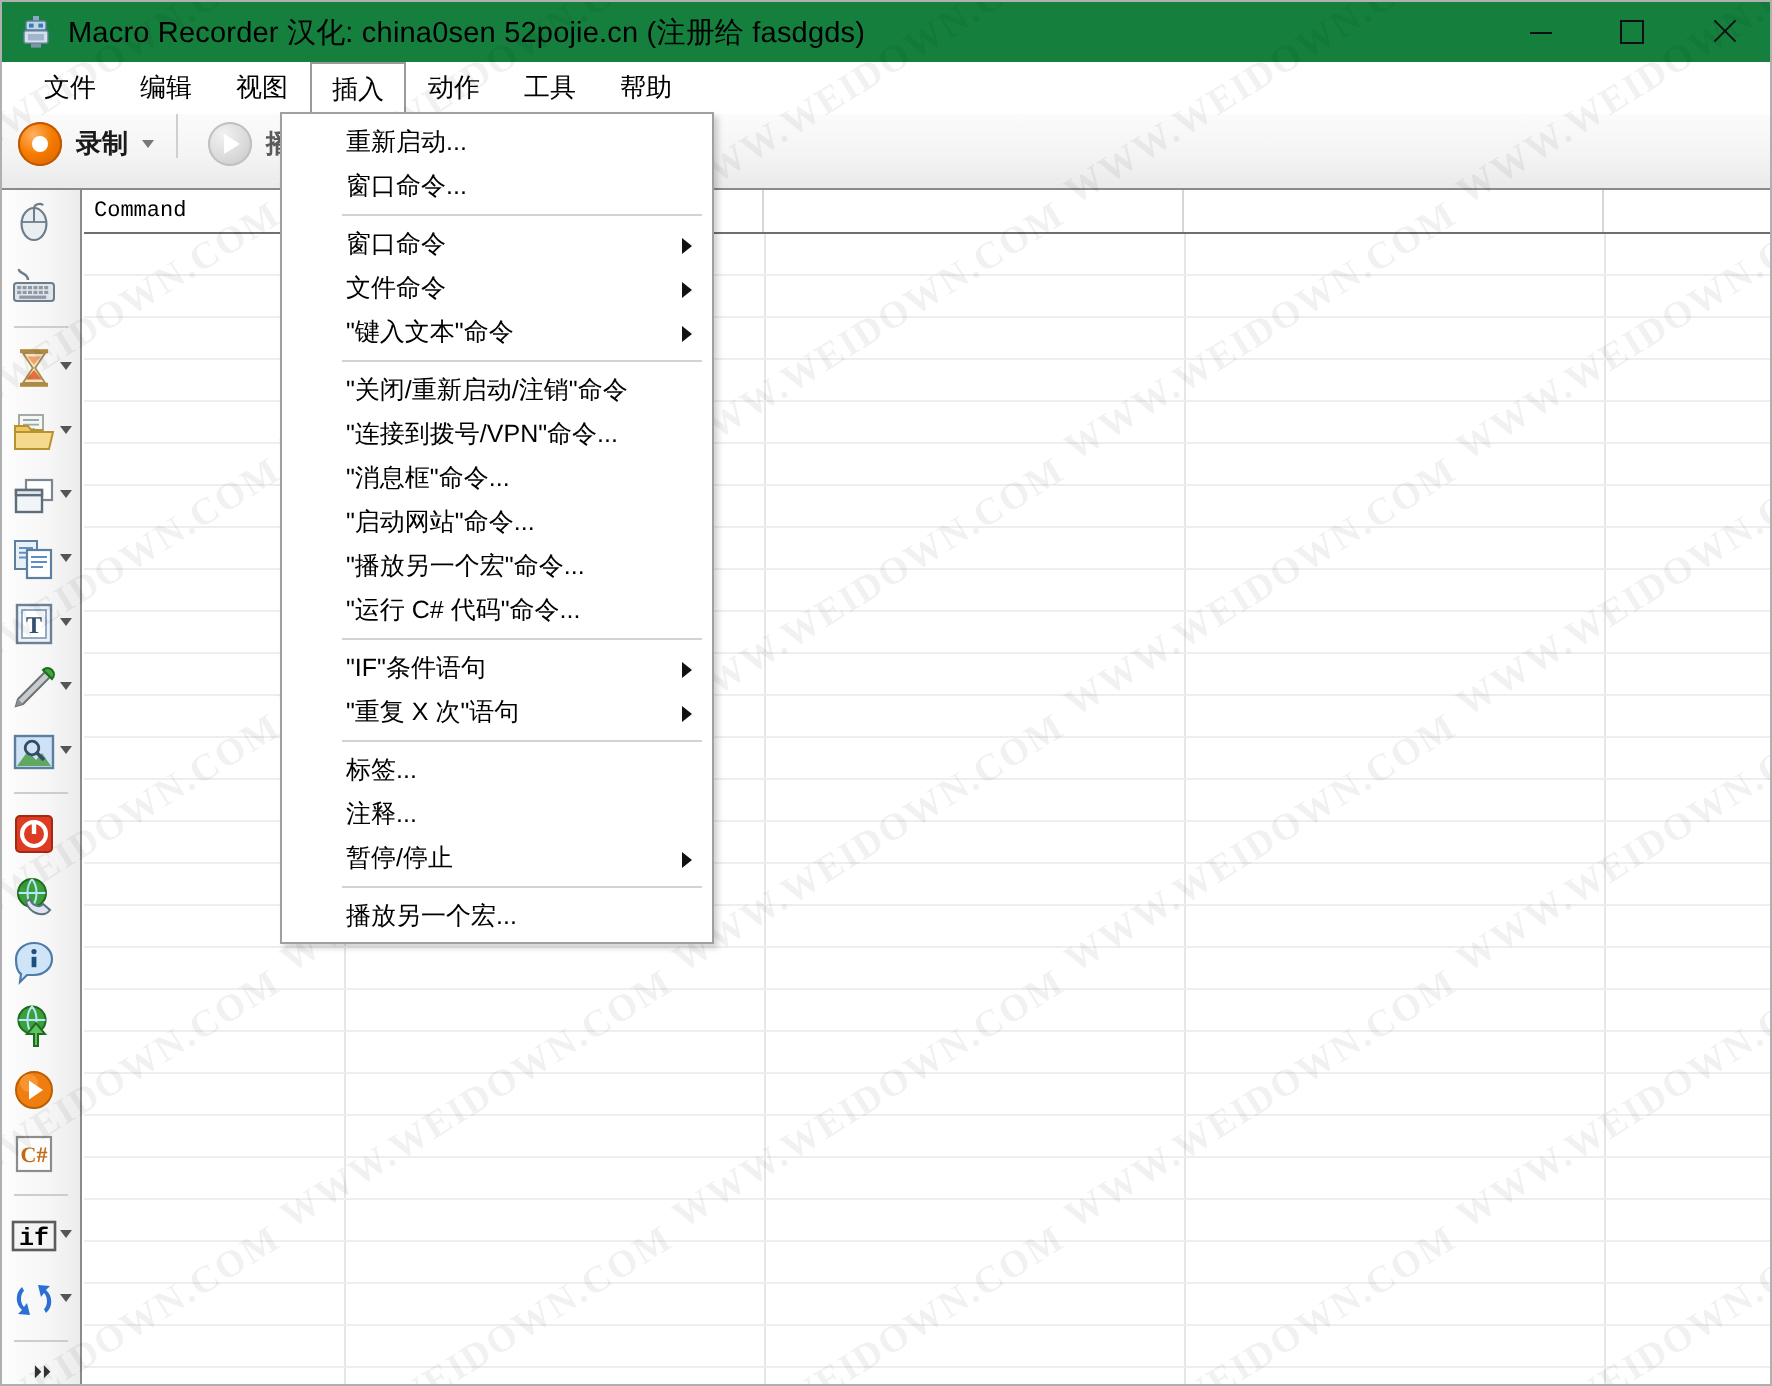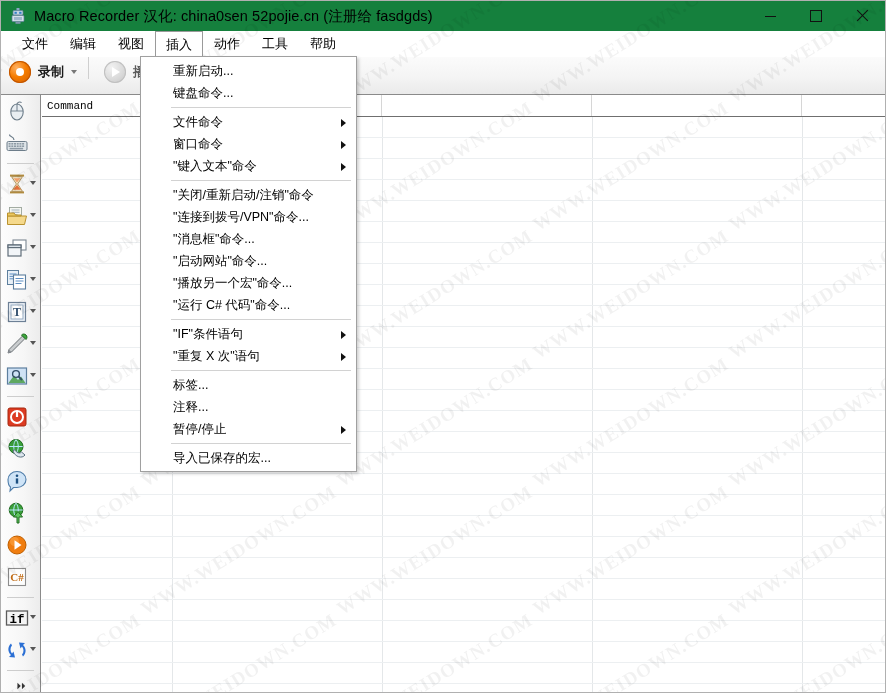--- a/index.html
+++ b/index.html
@@ -444,41 +444,41 @@
       <span class="wm" style="left: -60px; top: 728px;">WWW.WEIDOWN.COM</span>
       <span class="wm" style="left: 136px; top: 728px;">WWW.WEIDOWN.COM</span>
       <span class="wm" style="left: 332px; top: 728px;">WWW.WEIDOWN.COM</span>
       <span class="wm" style="left: 528px; top: 728px;">WWW.WEIDOWN.COM</span>
       <span class="wm" style="left: 724px; top: 728px;">WWW.WEIDOWN.COM</span>
     </div>
 
   <div class="dropdown">
 
     <div class="dd-item">重新启动...</div>
-    <div class="dd-item">键盘命令...</div>
+    <div class="dd-item">窗口命令...</div>
     <div class="dd-sep"></div>
 
+    <div class="dd-item">窗口命令<i class="arrow"></i></div>
     <div class="dd-item">文件命令<i class="arrow"></i></div>
-    <div class="dd-item">窗口命令<i class="arrow"></i></div>
     <div class="dd-item">"键入文本"命令<i class="arrow"></i></div>
     <div class="dd-sep"></div>
 
     <div class="dd-item">"关闭/重新启动/注销"命令</div>
     <div class="dd-item">"连接到拨号/VPN"命令...</div>
     <div class="dd-item">"消息框"命令...</div>
     <div class="dd-item">"启动网站"命令...</div>
     <div class="dd-item">"播放另一个宏"命令...</div>
     <div class="dd-item">"运行 C# 代码"命令...</div>
     <div class="dd-sep"></div>
 
     <div class="dd-item">"IF"条件语句<i class="arrow"></i></div>
     <div class="dd-item">"重复 X 次"语句<i class="arrow"></i></div>
     <div class="dd-sep"></div>
 
     <div class="dd-item">标签...</div>
     <div class="dd-item">注释...</div>
     <div class="dd-item">暂停/停止<i class="arrow"></i></div>
     <div class="dd-sep"></div>
 
-    <div class="dd-item">导入已保存的宏...</div>
+    <div class="dd-item">播放另一个宏...</div>
   </div>
 
 </div>
 
 </body></html>

